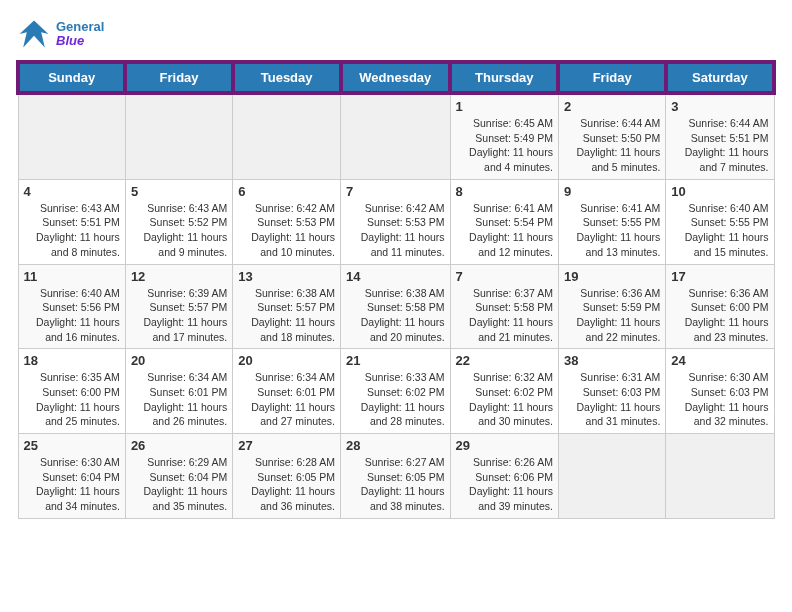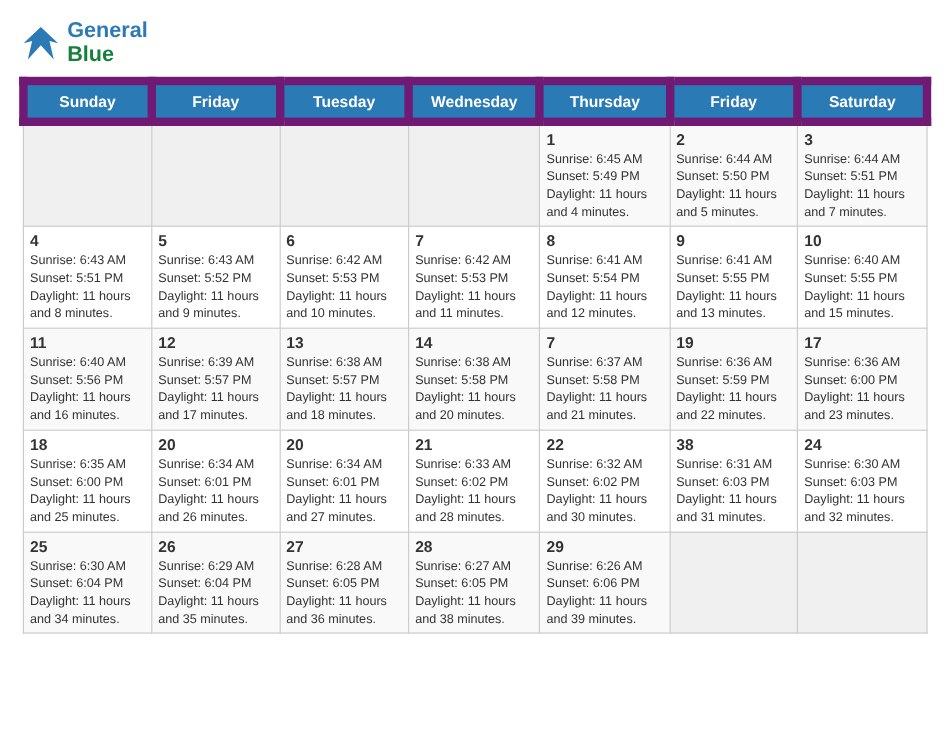--- a/index.html
+++ b/index.html
@@ -15,21 +15,21 @@
       align-items: flex-start;
       justify-content: space-between;
       margin-bottom: 8px;
     }
     .logo {
       display: flex;
       align-items: center;
       gap: 4px;
     }
     .logo-text {
-      font-size: 18px;
+      font-size: 13px;
       font-weight: bold;
       color: #333;
       line-height: 1.1;
     }
     .logo-text span {
       color: #2a7ab5;
     }
     .logo-bird {
       width: 36px;
       height: 36px;
@@ -51,21 +51,21 @@
       border-collapse: collapse;
       font-size: 11px;
     }
     thead tr th {
       background-color: #2a7ab5;
       color: #fff;
       text-align: center;
       padding: 6px 0;
       font-size: 13px;
       font-weight: bold;
-      border: 7px solid #701a75;
+      border: 4px solid #701a75;
     }
     tbody tr td {
       vertical-align: top;
       border: 1px solid #ccc;
       padding: 4px 5px;
       width: 113px;
       min-height: 70px;
       background: #fff;
     }
     tbody tr:nth-child(odd) td {
@@ -75,36 +75,37 @@
       font-size: 13px;
       font-weight: bold;
       color: #333;
       display: block;
       margin-bottom: 2px;
     }
     .day-info {
       color: #333;
       font-size: 10.5px;
       line-height: 1.4;
+      text-align: right;
     }
     td.empty {
       background: #f0f0f0 !important;
     }
   </style>
 </head>
 <body>
 
 <div class="header-area">
   <div class="logo">
     <svg class="logo-bird" viewBox="0 0 40 40">
       <polygon points="20,5 36,20 28,18 32,35 20,22 8,35 12,18 4,20" fill="#2a7ab5"></polygon>
     </svg>
     <div class="logo-text">
       <div><span>General</span></div>
-      <div style="color:#15803d;">Blue</div>
+      <div style="color:#6d28d9;font-style:italic;">Blue</div>
     </div>
   </div>
   <div class="title-area">
     <div class="main-title"></div>
     <div class="sub-title"></div>
   </div>
 </div>
 
 <table>
   <thead>

